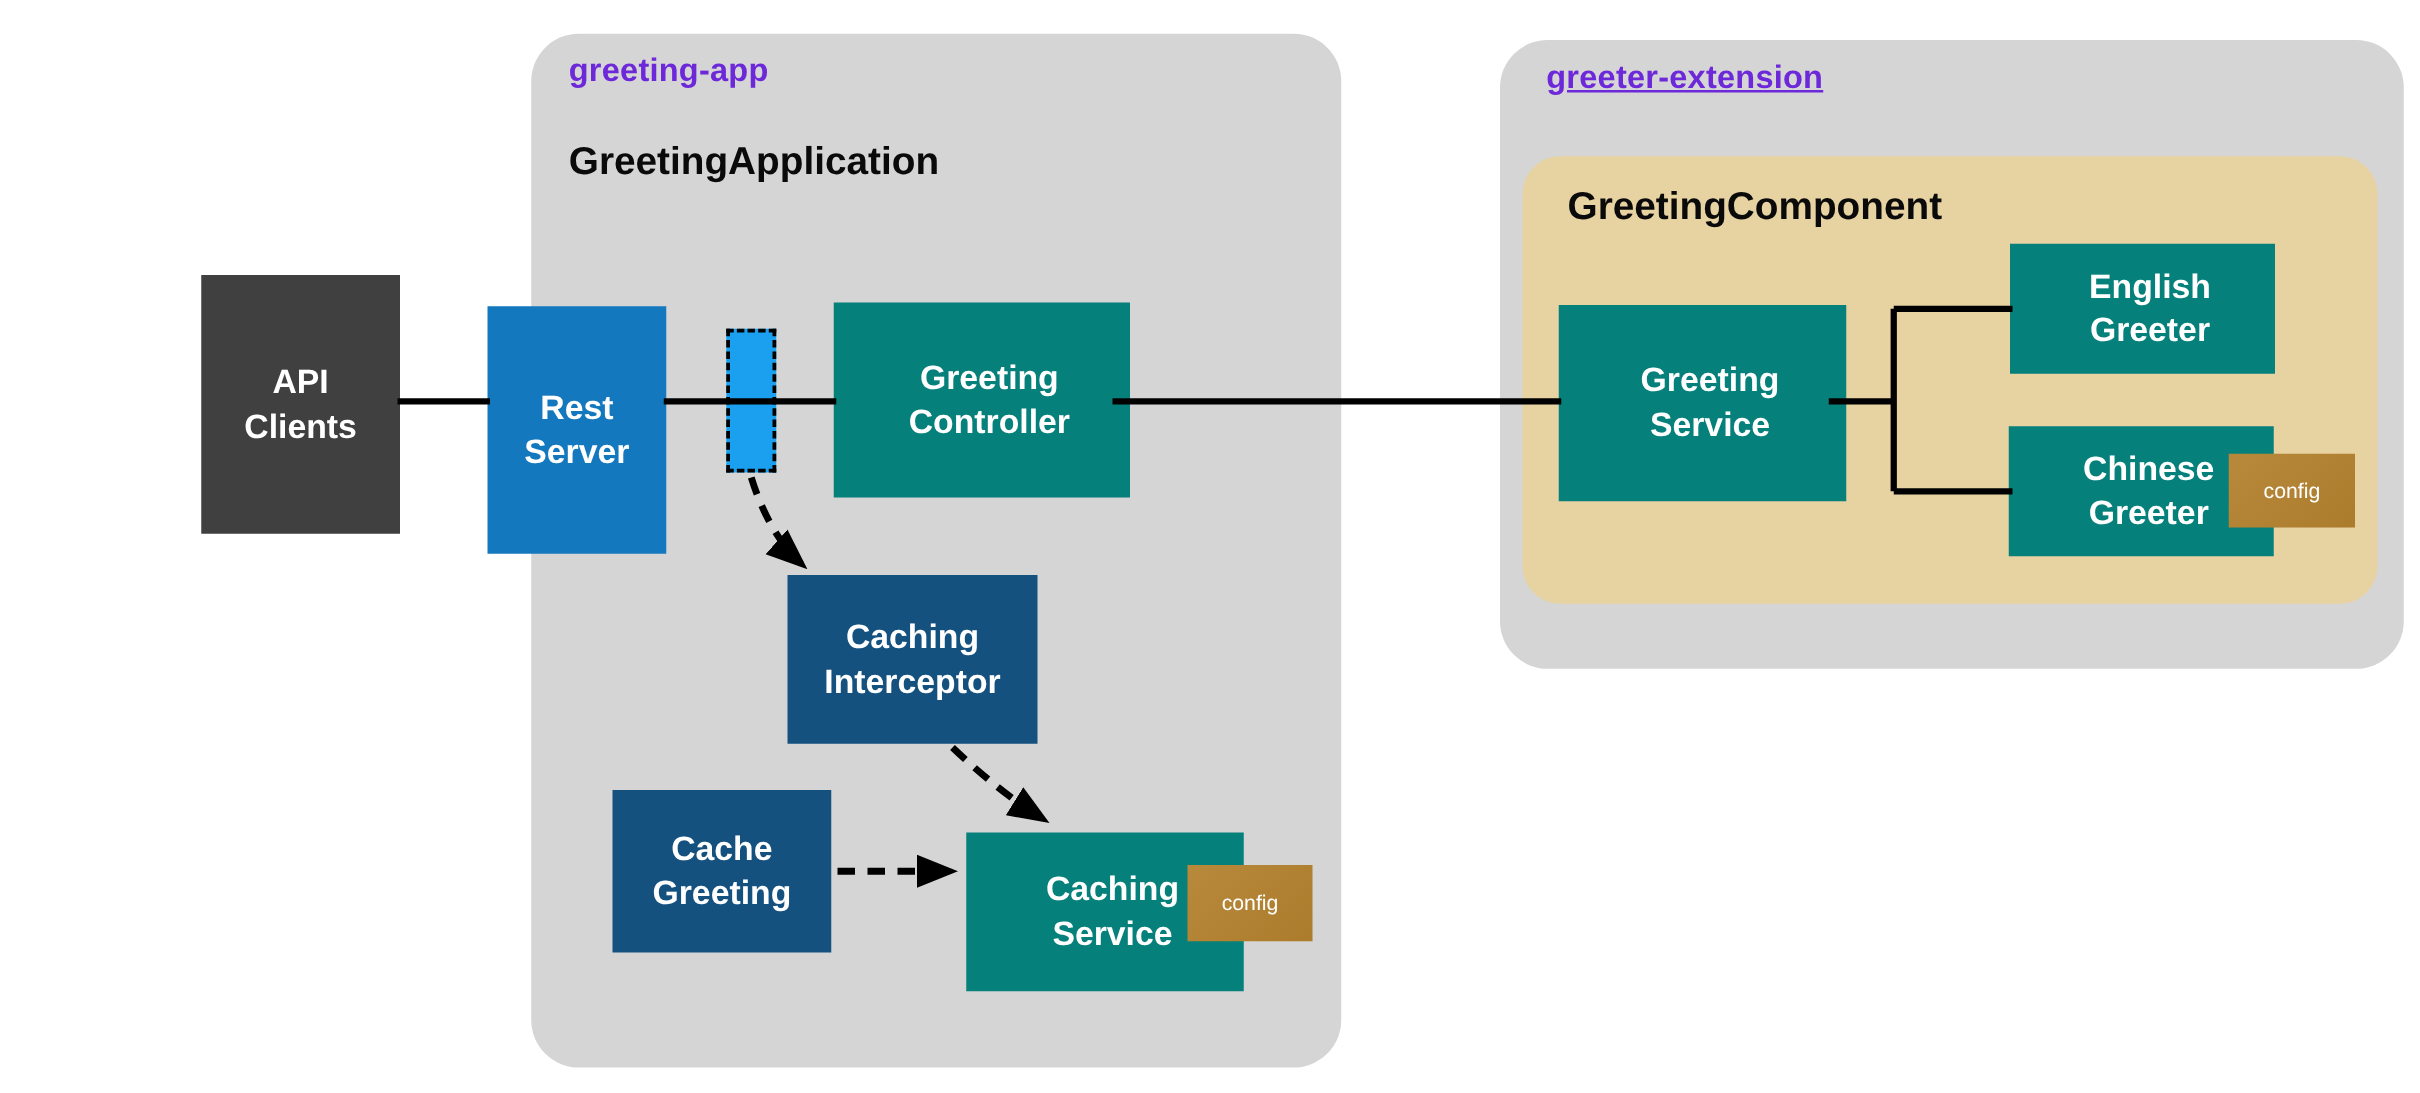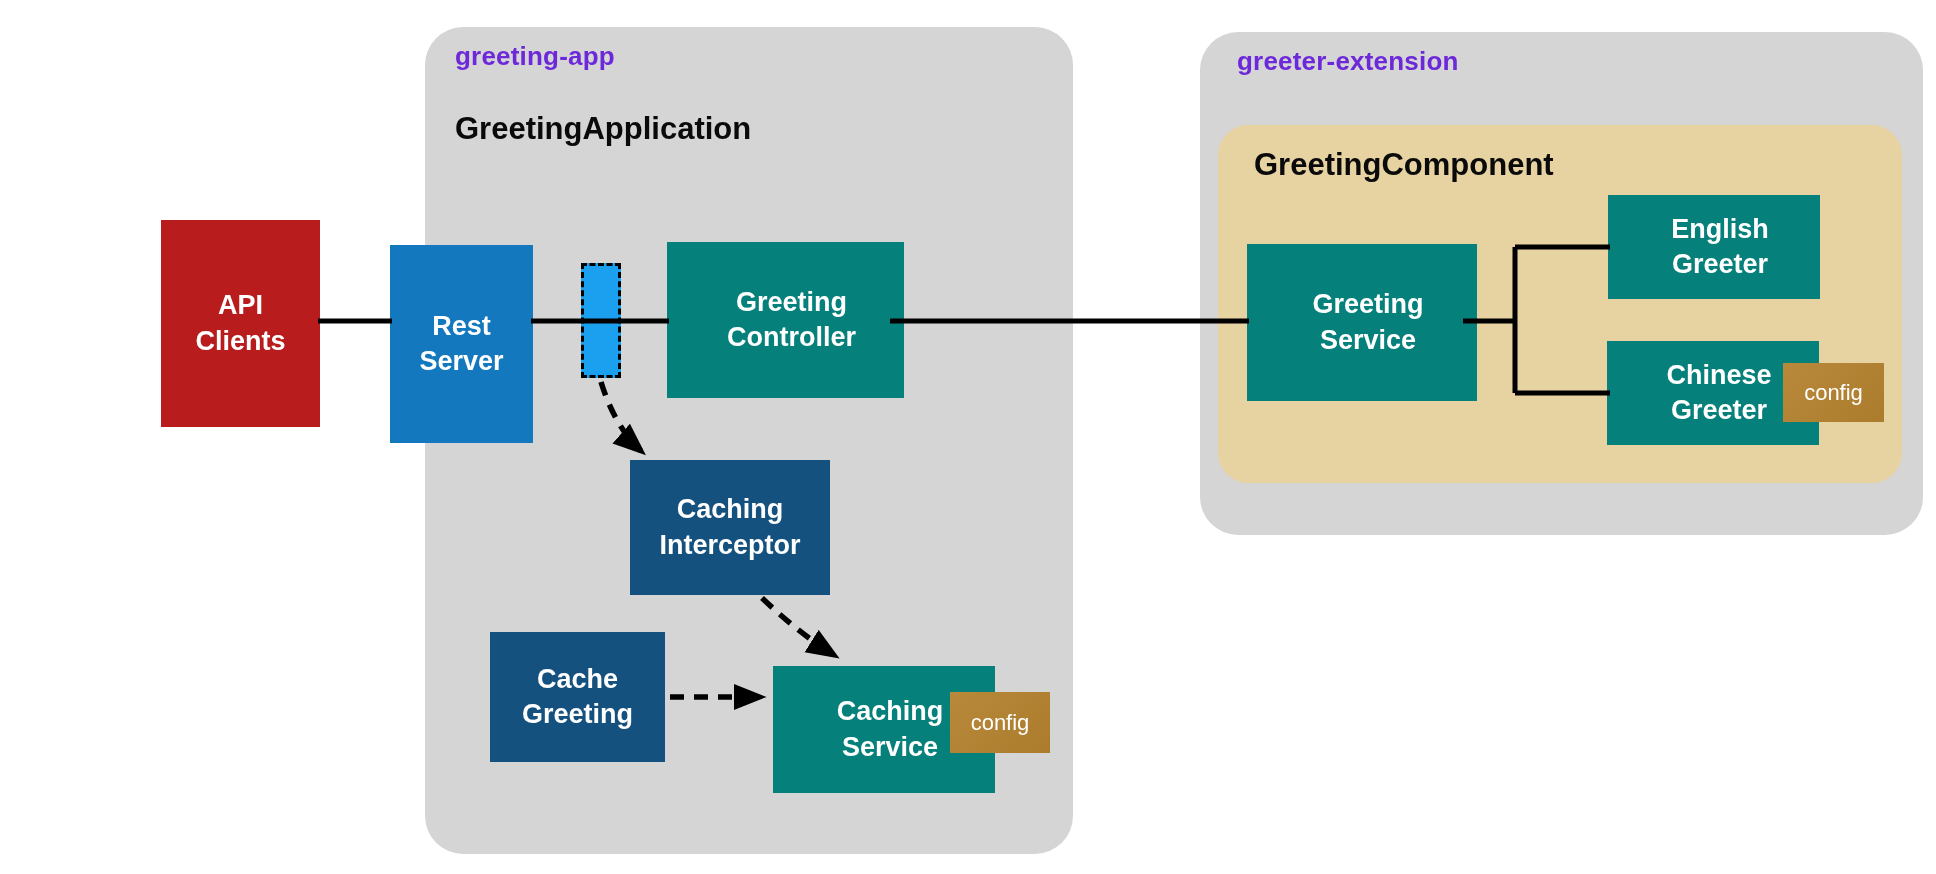--- a/index.html
+++ b/index.html
@@ -10,28 +10,28 @@
   .package{position:absolute;background:#d5d5d5;border-radius:38px;}
   .component{position:absolute;background:#e7d2a2;border-radius:30px;}
   .pkg-name{position:absolute;left:30px;top:14px;font-size:26px;font-weight:bold;color:#6d28d9;letter-spacing:.2px;}
   .app-name{position:absolute;left:30px;top:84px;font-size:31px;font-weight:bold;color:#0a0a0a;}
   .comp-name{position:absolute;left:36px;top:22px;font-size:31px;font-weight:bold;color:#0a0a0a;}
 
   
   .node{position:absolute;display:flex;align-items:center;justify-content:center;
         text-align:center;color:#ffffff;font-size:27px;font-weight:600;line-height:1.3;
         white-space:pre-line;}
-  .magenta{background:#b91c1c;}
+  .magenta{background:#404040;}
   .blue{background:#1378bd;}
   .teal{background:#06807a;padding-left:12px;}
   .navy{background:#15517f;}
   .intercept{position:absolute;background:#1aa0ef;border:3px dashed #000;box-sizing:border-box;}
 
   .config-badge{position:absolute;background:#b5822f;color:#fff;display:flex;align-items:center;
-        justify-content:center;font-size:22px;font-weight:500;
+        justify-content:center;font-size:17px;font-weight:500;
         background-image:linear-gradient(135deg, rgba(255,255,255,.06) 0%, rgba(0,0,0,.05) 100%);}
 
   .url-chip{position:absolute;background:#f6f7f8;color:#2b2b2b;
         font-family:"DejaVu Sans Mono","Liberation Mono",monospace;
         font-size:27px;padding:5px 11px;white-space:nowrap;}
 
   
   .overlay{position:absolute;left:0;top:0;pointer-events:none;}
   .solid{stroke:#000;stroke-width:5;fill:none;}
   .dashed{stroke:#000;stroke-width:5.5;fill:none;stroke-dasharray:14 10;}
@@ -40,21 +40,21 @@
 <body>
 
 <div class="stage">
 
   <div class="package" style="left:425px;top:27px;width:648px;height:827px;">
     <div class="pkg-name">greeting-app</div>
     <div class="app-name">GreetingApplication</div>
   </div>
 
   <div class="package" style="left:1200px;top:32px;width:723px;height:503px;">
-    <div class="pkg-name" style="left:37px;">greeter-extension</div>
+    <div class="pkg-name" style="left:37px;text-decoration:underline;">greeter-extension</div>
   </div>
 
   <div class="component" style="left:1218px;top:125px;width:684px;height:358px;">
     <div class="comp-name">GreetingComponent</div>
   </div>
 
   <div class="node magenta" style="left:161px;top:220px;width:159px;height:207px;">
     <span>API
 Clients</span>
   </div>

